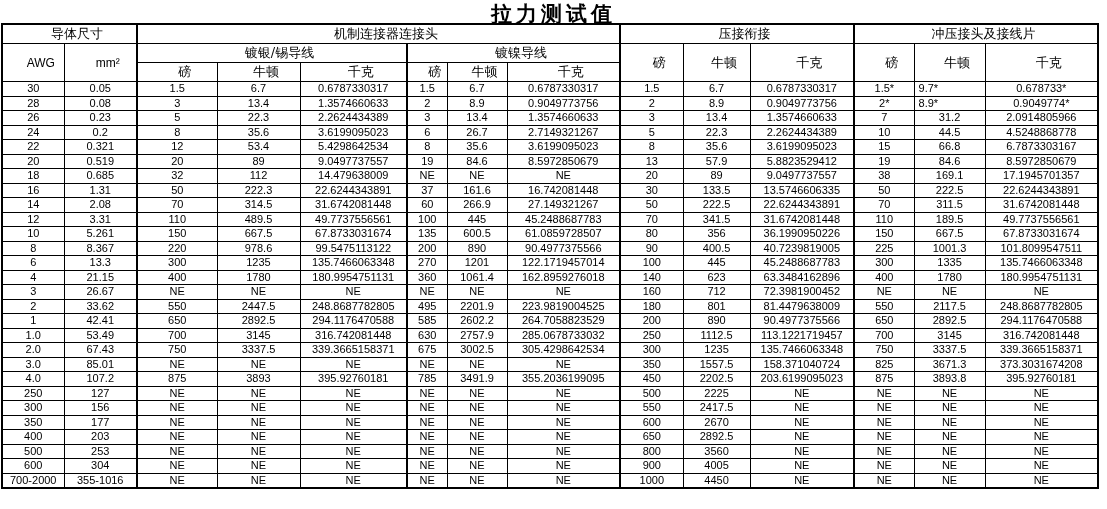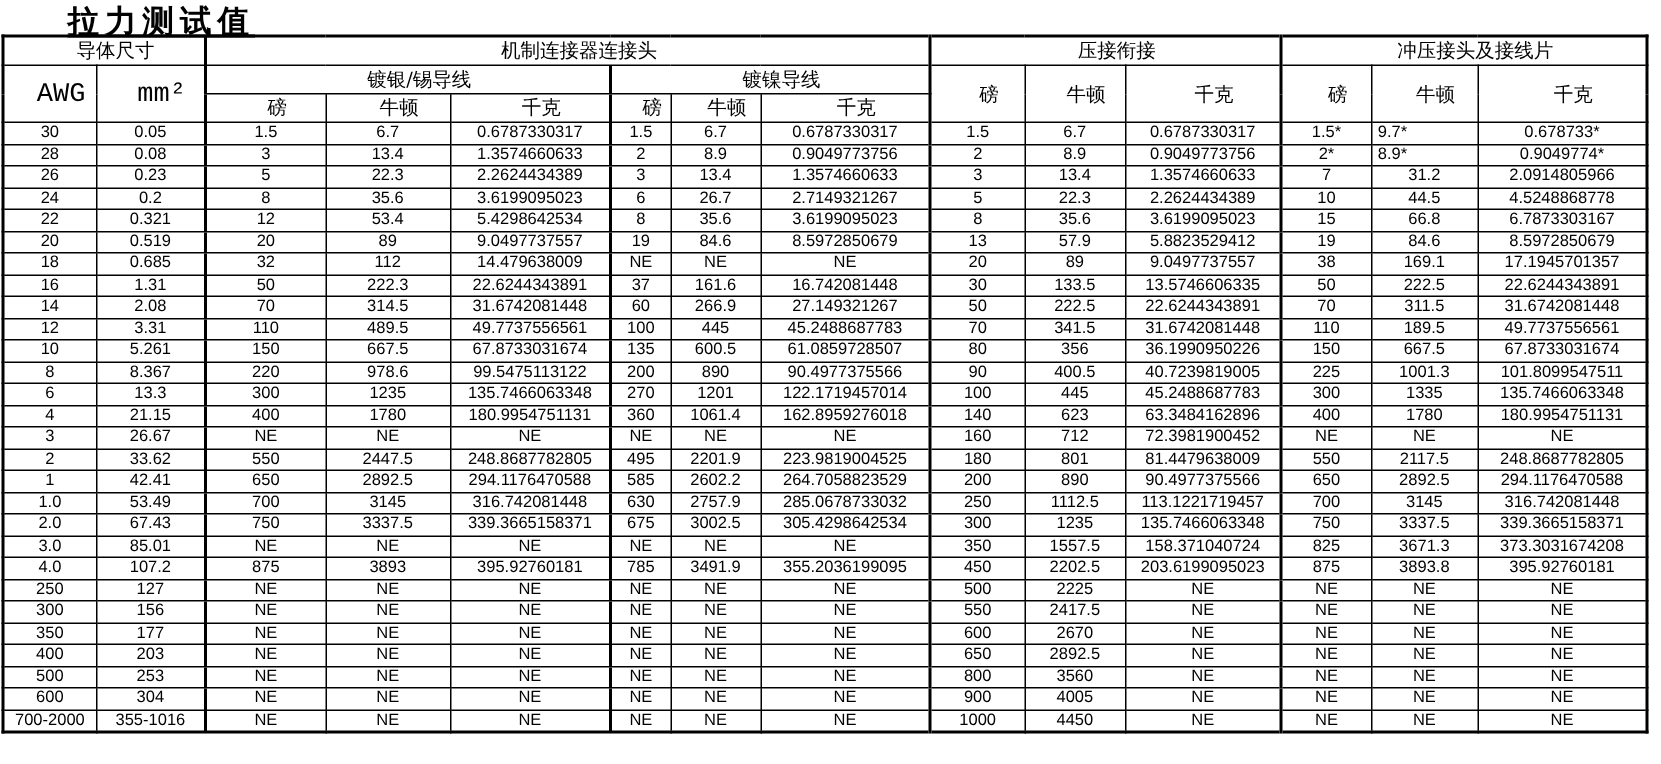--- a/index.html
+++ b/index.html
@@ -1,26 +1,26 @@
 <!DOCTYPE html>
 <html><head>
 <meta charset="utf-8">
 <style>
   html,body{margin:0;padding:0;background:#ffffff;width:1107px;height:509px;overflow:hidden;}
   body{font-family:"Liberation Sans",sans-serif;color:#000;}
   .page{position:relative;width:1107px;height:509px;background:#fff;}
-  .title{position:absolute;top:0px;left:45px;width:1017px;
+  .title{position:absolute;top:0px;left:45px;width:1017px;text-align:center;
          font-family:"DejaVu Serif",serif;font-size:21px;font-weight:bold;
          letter-spacing:4px;text-decoration:underline;}
   table.pull{position:absolute;top:23px;left:1px;border-collapse:collapse;table-layout:fixed;
              width:1096px;border:2px solid #000;}
   table.pull th, table.pull td{border:1px solid #000;padding:0;text-align:center;
              overflow:hidden;white-space:nowrap;}
   table.pull th{font-weight:normal;font-family:"DejaVu Serif",serif;font-size:13px;height:16px;padding-left:15px;}
-  table.pull th.latin{font-family:Liberation Mono, monospace;font-size:18px;}
+  table.pull th.latin{font-family:Liberation Sans, sans-serif;font-size:12px;}
   table.pull td{font-size:11px;height:13.5px;line-height:13.5px;}
   table.pull .gsep{border-left:2px solid #000;}
   table.pull tr.r1 th{height:17px;}
   table.pull tr.r2 th{height:14px;}
   table.pull tr.r3 th{height:15px;}
   table.pull td.left{text-align:left;padding-left:4px;}
   .footer{position:absolute;top:485px;left:0;width:1107px;height:22px;font-size:13.5px;}
   .footer span{position:absolute;top:0;white-space:nowrap;}
   .note1{left:8px;}
   .note2{left:213px;}

